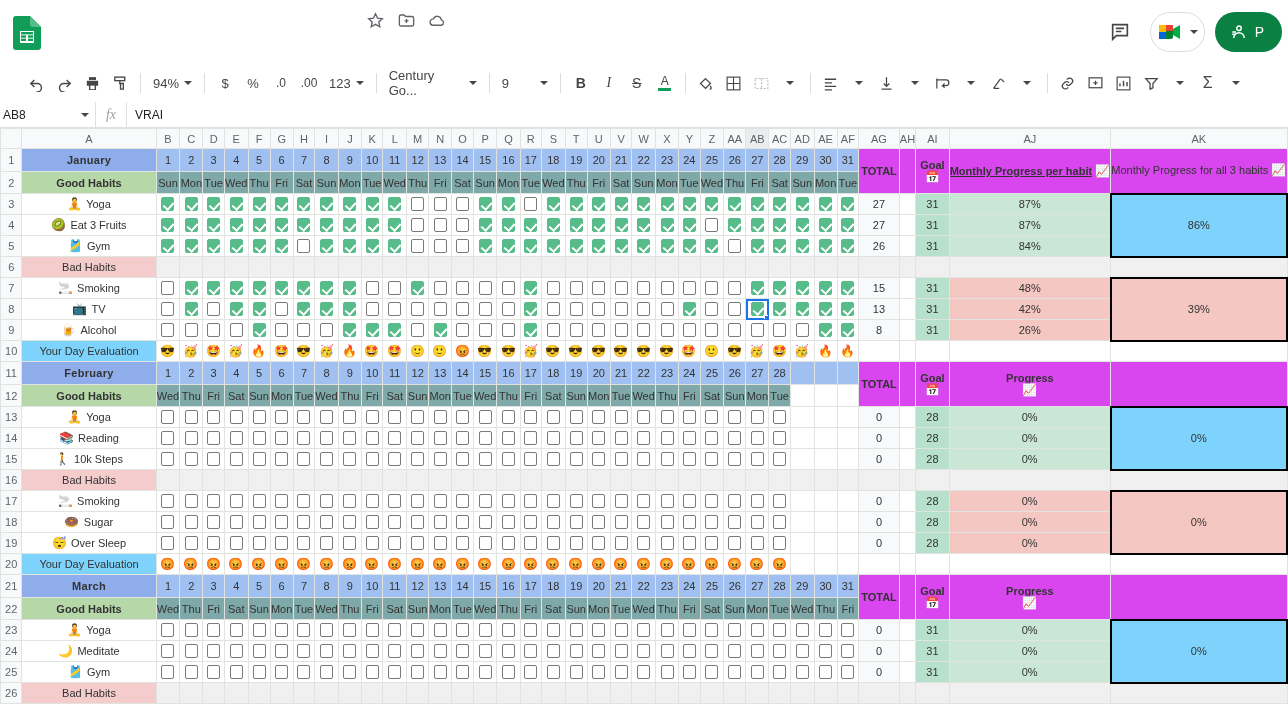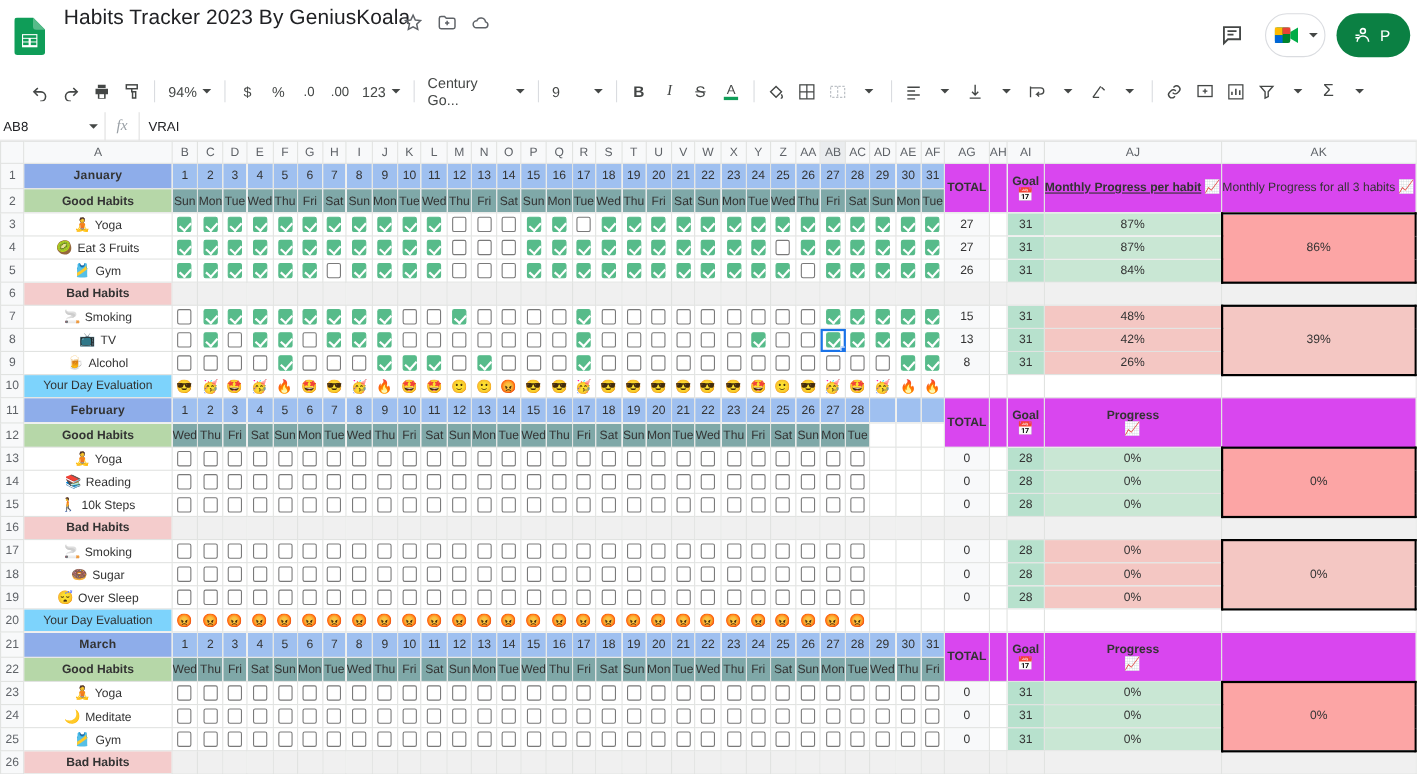--- a/index.html
+++ b/index.html
@@ -91,37 +91,37 @@
   }
   .corner { width:32px; height:20px; background:#f8f9fa; border:1px solid #e1e3e1; }
 
   td.cell { border:1px solid #e1e3e1; vertical-align:middle; font-size:11px; color:#333; text-align:center;
             font-family:"Liberation Sans", sans-serif; overflow:hidden; white-space:nowrap; }
 
   
   .month-title { background:#8eadea; color:#1f1f1f; font-weight:bold; font-size:16px; text-align:center;
                  font-family:"Liberation Sans", sans-serif; letter-spacing:.3px;}
   .good-title { background:#b6d7a8; color:#1f1f1f; font-weight:bold; font-size:15px; text-align:center; }
-  .bad-title  { background:#f4cccc; color:#1f1f1f; font-weight:bold; font-size:15px; text-align:center; }
+  .bad-title  { background:#f4cccc; color:#1f1f1f; font-weight:normal; font-size:15px; text-align:center; }
   .eval-title { background:#7dd3fc; color:#444; font-size:12px; text-align:center; }
   .daynum { background:#9fc0f0; color:#1f3864; font-size:11px; text-align:center; }
   .dayname { background:#7fa8a8; color:#ffffff; font-size:10px; text-align:center; }
   .habit-name { background:#ffffff; text-align:left; padding-left:7px; font-size:12px; color:#5f6368; }
   .habit-name .em { font-size:12px; margin-right:4px; }
   .blankwhite { background:#fff; }
 
   
   .hdr-band { background:#d946ef; color:#1f3864; font-size:12px; text-align:center; line-height:1.15; font-weight:bold;}
   .hdr-band .sub { font-weight:normal; font-size:11px; }
   .hdr-link { text-decoration:underline; }
   .total-val { background:#f8f9fa; color:#5f6368; font-size:12px; text-align:center;}
   .goal-val  { background:#b7e1cd; color:#5f6368; font-size:12px; text-align:center;}
   .prog-green{ background:#c9e7d4; color:#5f6368; font-size:12px; text-align:center;}
   .prog-red  { background:#f4c7c3; color:#5f6368; font-size:12px; text-align:center;}
-  .agg-green { background:#fca5a5; color:#5f6368; font-size:12px; text-align:center; border:2px solid #000 !important; }
+  .agg-green { background:#7dd3fc; color:#5f6368; font-size:12px; text-align:center; border:2px solid #000 !important; }
   .agg-red   { background:#f4c7c3; color:#5f6368; font-size:12px; text-align:center; border:2px solid #000 !important; }
 
   
   .cb { width:13px; height:14px; display:inline-block; border:1px solid #7a7a7a; border-radius:2px; background:#fff; position:relative; vertical-align:middle;}
   .cb.on { background:#57bb8a; border-color:#57bb8a; }
   .cb.on::after {
     content:""; position:absolute; left:3px; top:2px; width:5px; height:8px;
     border:solid #fff; border-width:0 2px 2px 0; transform:rotate(42deg);
   }
   td.cb-cell { background:#fff; }
@@ -142,21 +142,20 @@
         <path d="M17 0v8a3 3 0 0 0 3 3h8L17 0z" fill="#57bb8a"></path>
         <rect x="7" y="15" width="14" height="12" fill="#fff"></rect>
         <rect x="8" y="16" width="12" height="2.4" fill="#0f9d58"></rect>
         <rect x="8" y="19.3" width="5" height="2.4" fill="#0f9d58"></rect>
         <rect x="15" y="19.3" width="5" height="2.4" fill="#0f9d58"></rect>
         <rect x="8" y="22.6" width="5" height="2.4" fill="#0f9d58"></rect>
         <rect x="15" y="22.6" width="5" height="2.4" fill="#0f9d58"></rect>
       </svg>
   </div>
 
-  <div class="doc-title">Habits Tracker 2023 By GeniusKoala</div>
 
   <div class="title-icons">
     <span class="ti">
       <svg width="19" height="19" viewBox="0 0 24 24" fill="none" stroke="#5f6368" stroke-width="1.7">
           <path d="M12 3.5l2.6 5.6 6 .7-4.4 4.1 1.2 6-5.4-3-5.4 3 1.2-6L3.4 9.8l6-.7z"></path>
         </svg>
     </span>
     <span class="ti">
       <svg width="19" height="19" viewBox="0 0 24 24" fill="none" stroke="#5f6368" stroke-width="1.7">
           <path d="M3 7a2 2 0 0 1 2-2h4l2 2h8a2 2 0 0 1 2 2v8a2 2 0 0 1-2 2H5a2 2 0 0 1-2-2z"></path>

